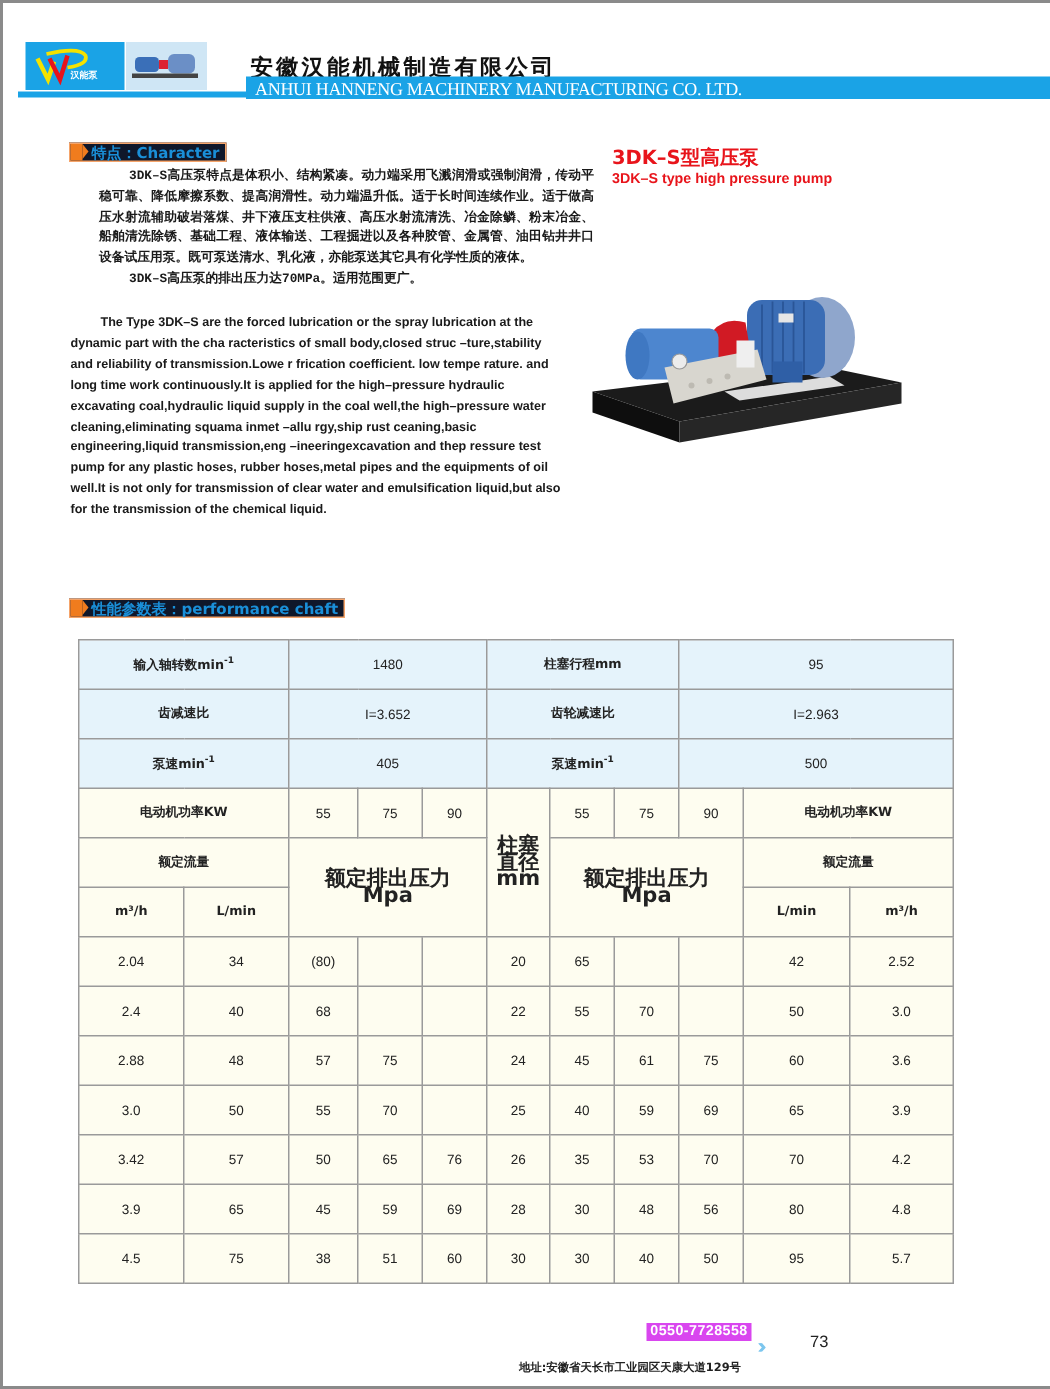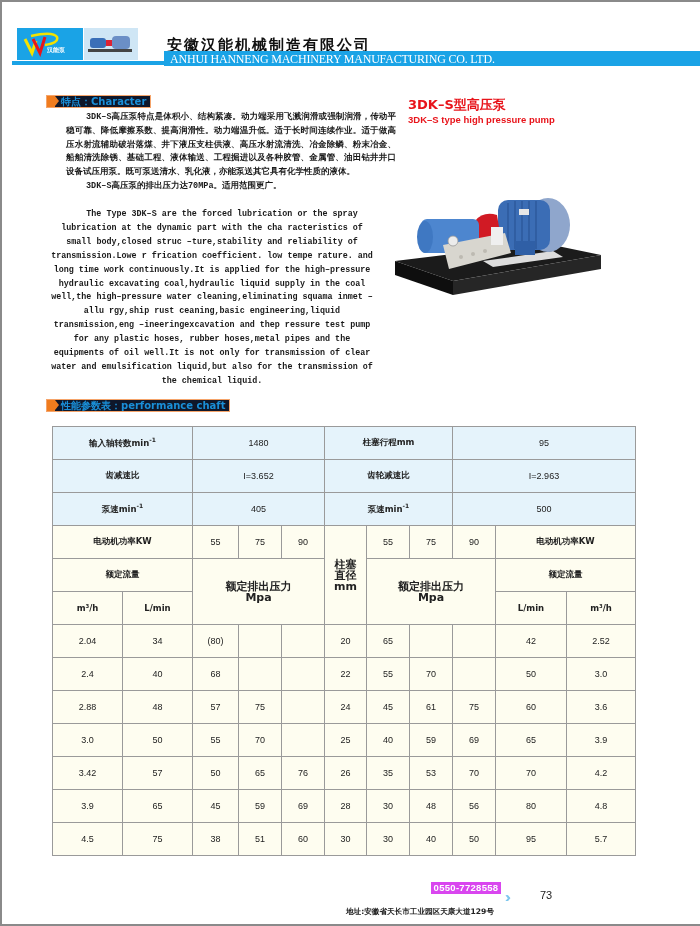--- a/index.html
+++ b/index.html
@@ -22,36 +22,36 @@
   
   .sec-label { position: absolute; height: 13px; border: 1px solid #f5a46a; background: #0f172a; display: flex; align-items: center; }
   .sec-label .flag { width: 8px; height: 11px; background: #f07c1e; margin-right: 3px; position: relative; }
   .sec-label .flag::after { content: ""; position: absolute; right: -4px; top: 0; width: 0; height: 0;
      border-top: 5.5px solid transparent; border-bottom: 5.5px solid transparent; border-left: 4px solid #f07c1e; }
   .sec-label .txt { font-size: 10px; font-weight: bold; color: #1a8fd8; padding-left: 3px; padding-right: 4px; font-family: "DejaVu Sans", sans-serif; }
 
   
   .desc { position: absolute; left: 47px; width: 330px; font-size: 8.5px; line-height: 13.8px; font-weight: bold; color: #1a1a1a; text-align: justify; font-family: Liberation Mono, monospace; margin-left: 19px; }
   .desc p { text-indent: 20px; }
-  .desc-en { position: absolute; left: 47px; width: 330px; font-size: 8.4px; line-height: 13.9px; font-weight: bold; color: #1a1a1a; font-family: Liberation Mono, monospace; text-align: center; }
+  .desc-en { position: absolute; left: 47px; width: 330px; font-size: 8.4px; line-height: 13.9px; font-weight: bold; color: #1a1a1a; font-family: Liberation Sans, sans-serif; }
   .desc-en p { text-indent: 20px; }
 
   
   .prod-cn { position: absolute; left: 408px; top: 96px; font-size: 13px; font-weight: bold; color: #e8141b; font-family: "DejaVu Sans", sans-serif; }
   .prod-en { position: absolute; left: 408px; top: 114px; font-size: 9.5px; font-weight: bold; color: #e8141b; }
 
   .pump-img { position: absolute; left: 393px; top: 183px; width: 210px; height: 130px; }
 
   
   .tbl { position: absolute; left: 52px; top: 426px; border-collapse: collapse; table-layout: fixed; }
   .tbl td { border: 1px solid #9a9a9a; text-align: center; vertical-align: middle; font-size: 9px; color: #222; height: 33px; padding: 0; font-family: "Liberation Sans", sans-serif; }
   .tbl .blue td { background: #e5f3fb; }
   .tbl .cream td { background: #fefdf0; }
   .tbl td.hdr { font-weight: bold; font-family: "DejaVu Sans", sans-serif; font-size: 8.5px; }
-  .tbl td.lbl { font-weight: bold; font-family: "DejaVu Sans", sans-serif; font-size: 11px; line-height: 11px; }
+  .tbl td.lbl { font-weight: bold; font-family: "DejaVu Sans", sans-serif; font-size: 14px; line-height: 11px; }
   sup { font-size: 6px; }
 
   
   .phone-box { position: absolute; left: 431px; top: 882px; width: 70px; height: 12px; background: #d946ef; color: #fff; font-size: 9.5px; font-weight: bold; text-align: center; line-height: 12px; letter-spacing: 0.3px; }
   .address { position: absolute; left: 346px; top: 895px; font-size: 7.6px; font-weight: bold; color: #222; font-family: "DejaVu Sans", sans-serif; margin-top: 12px; }
   .chevrons { position: absolute; left: 505px; top: 889px; color: #7cc6ee; font-size: 14px; letter-spacing: -4px; }
   .page-num { position: absolute; left: 540px; top: 889px; font-size: 11px; color: #222; }
 </style>
 </head>
 <body>

